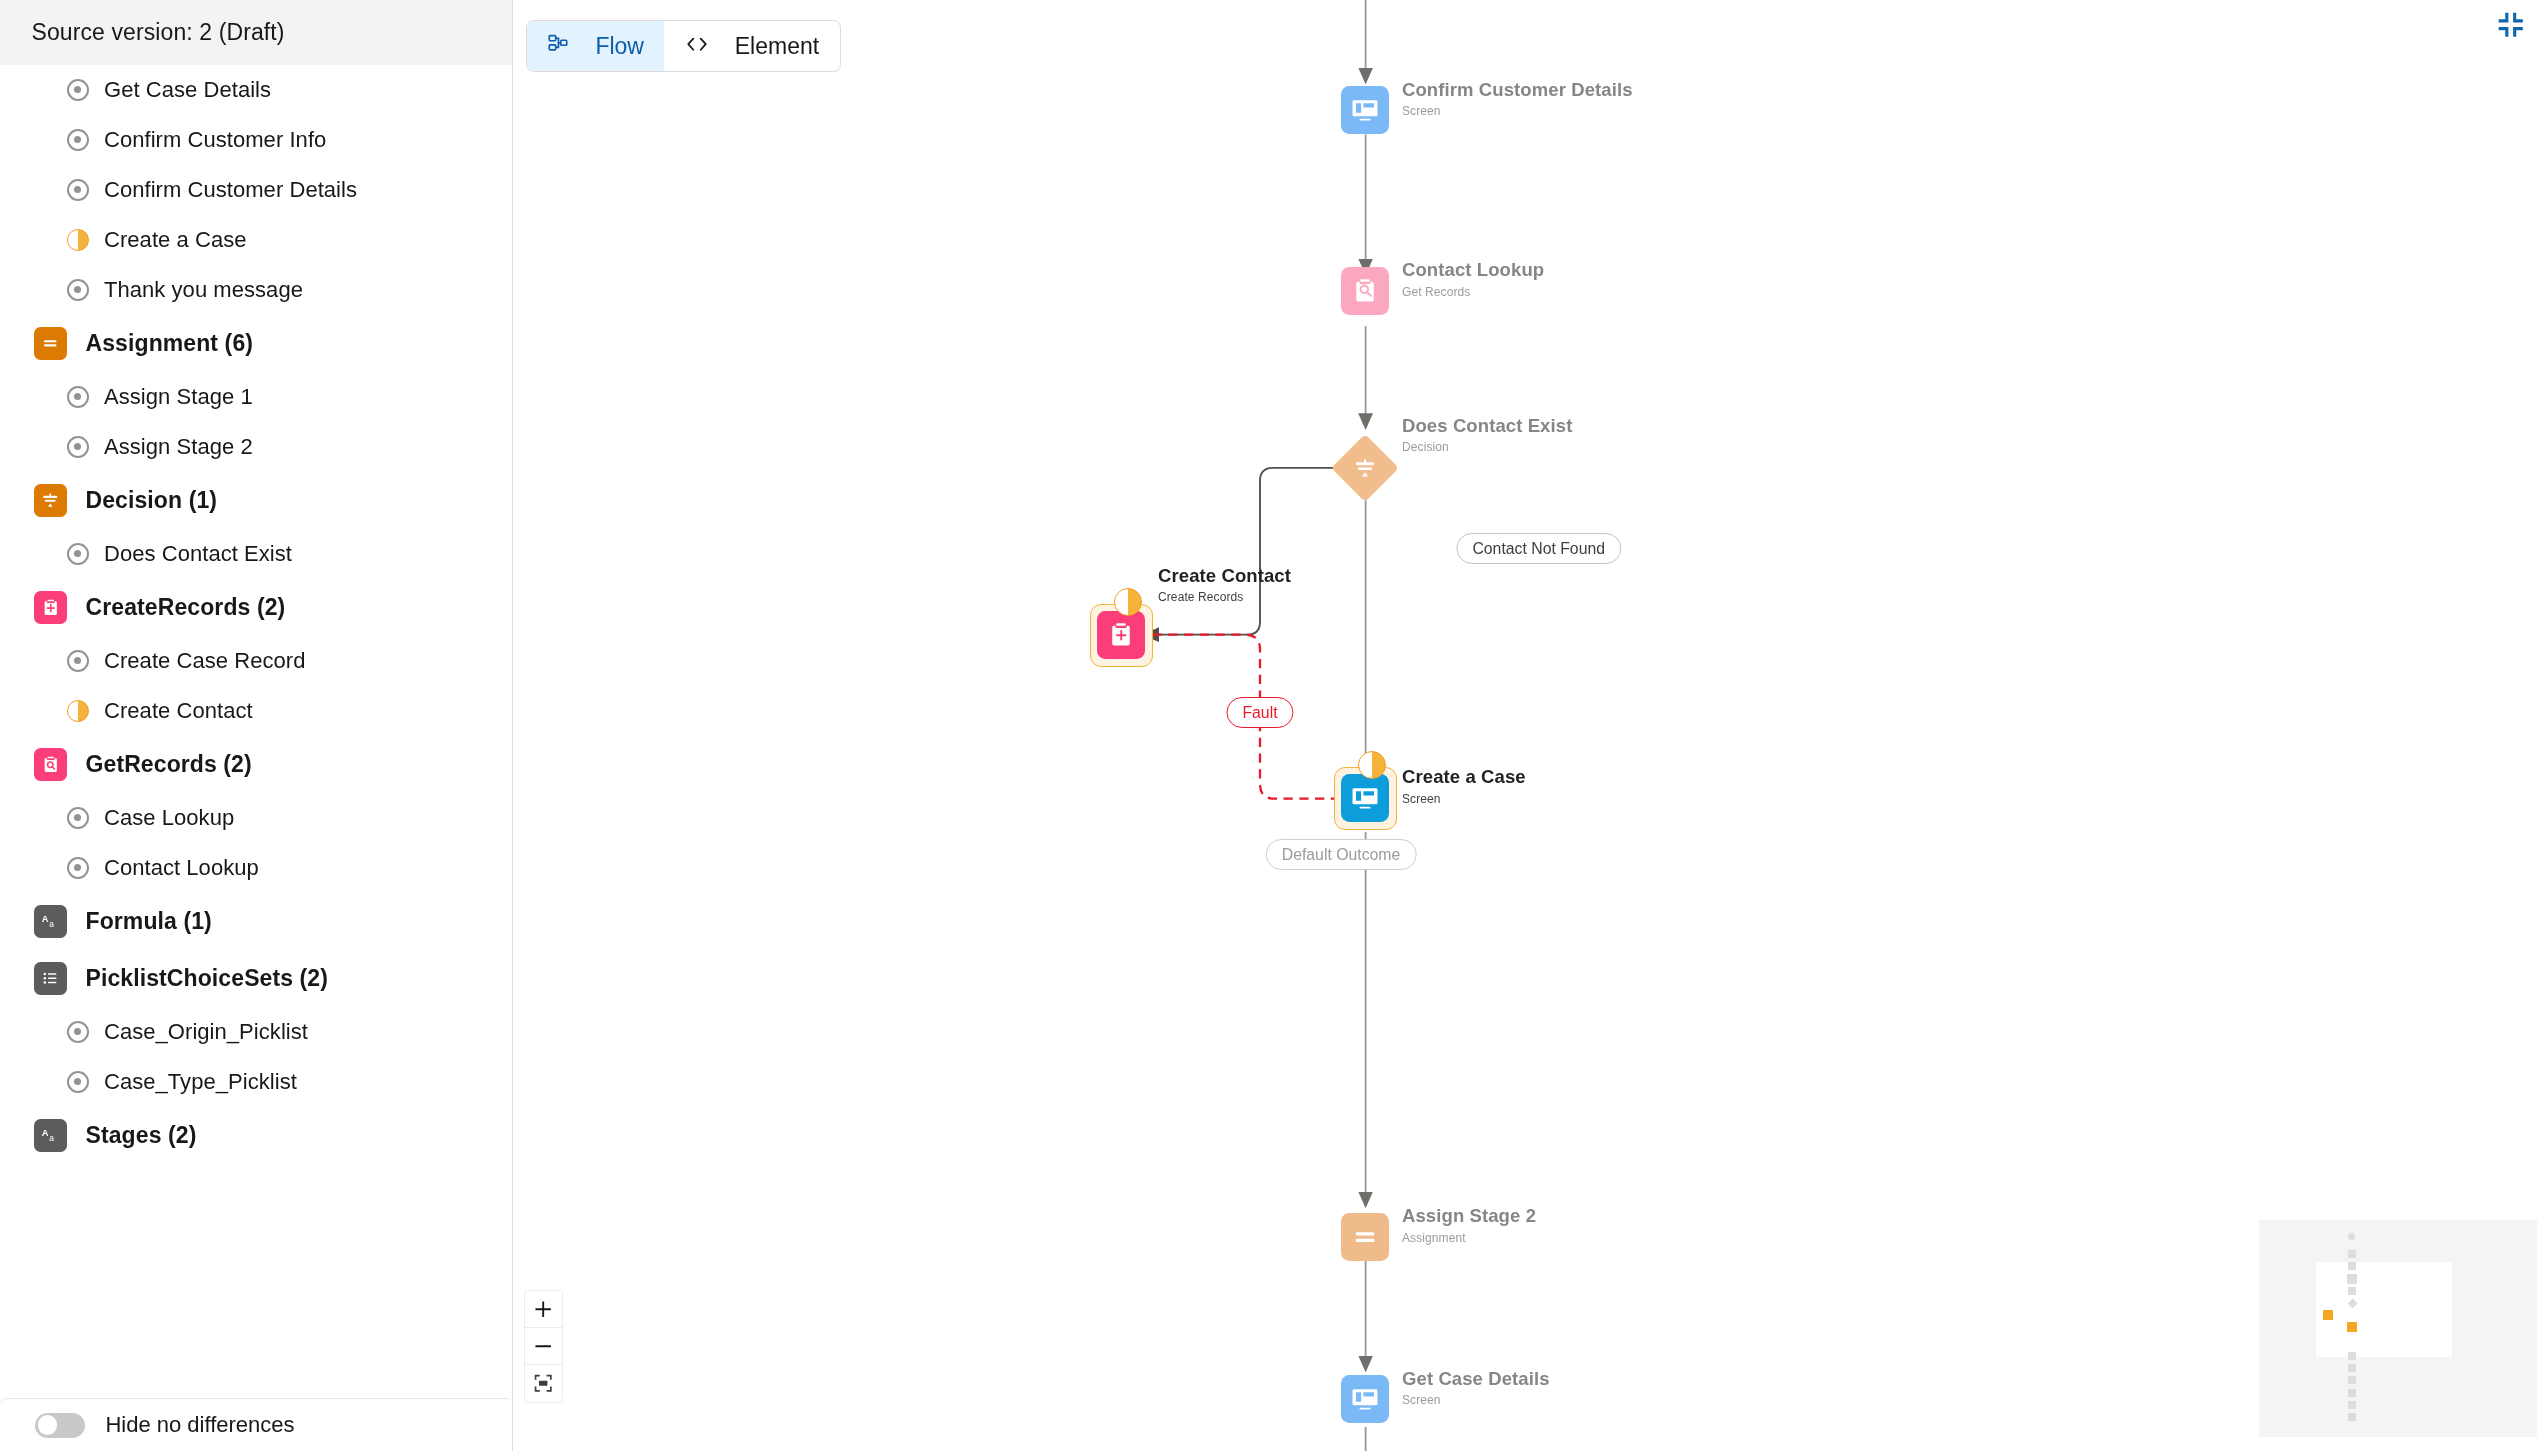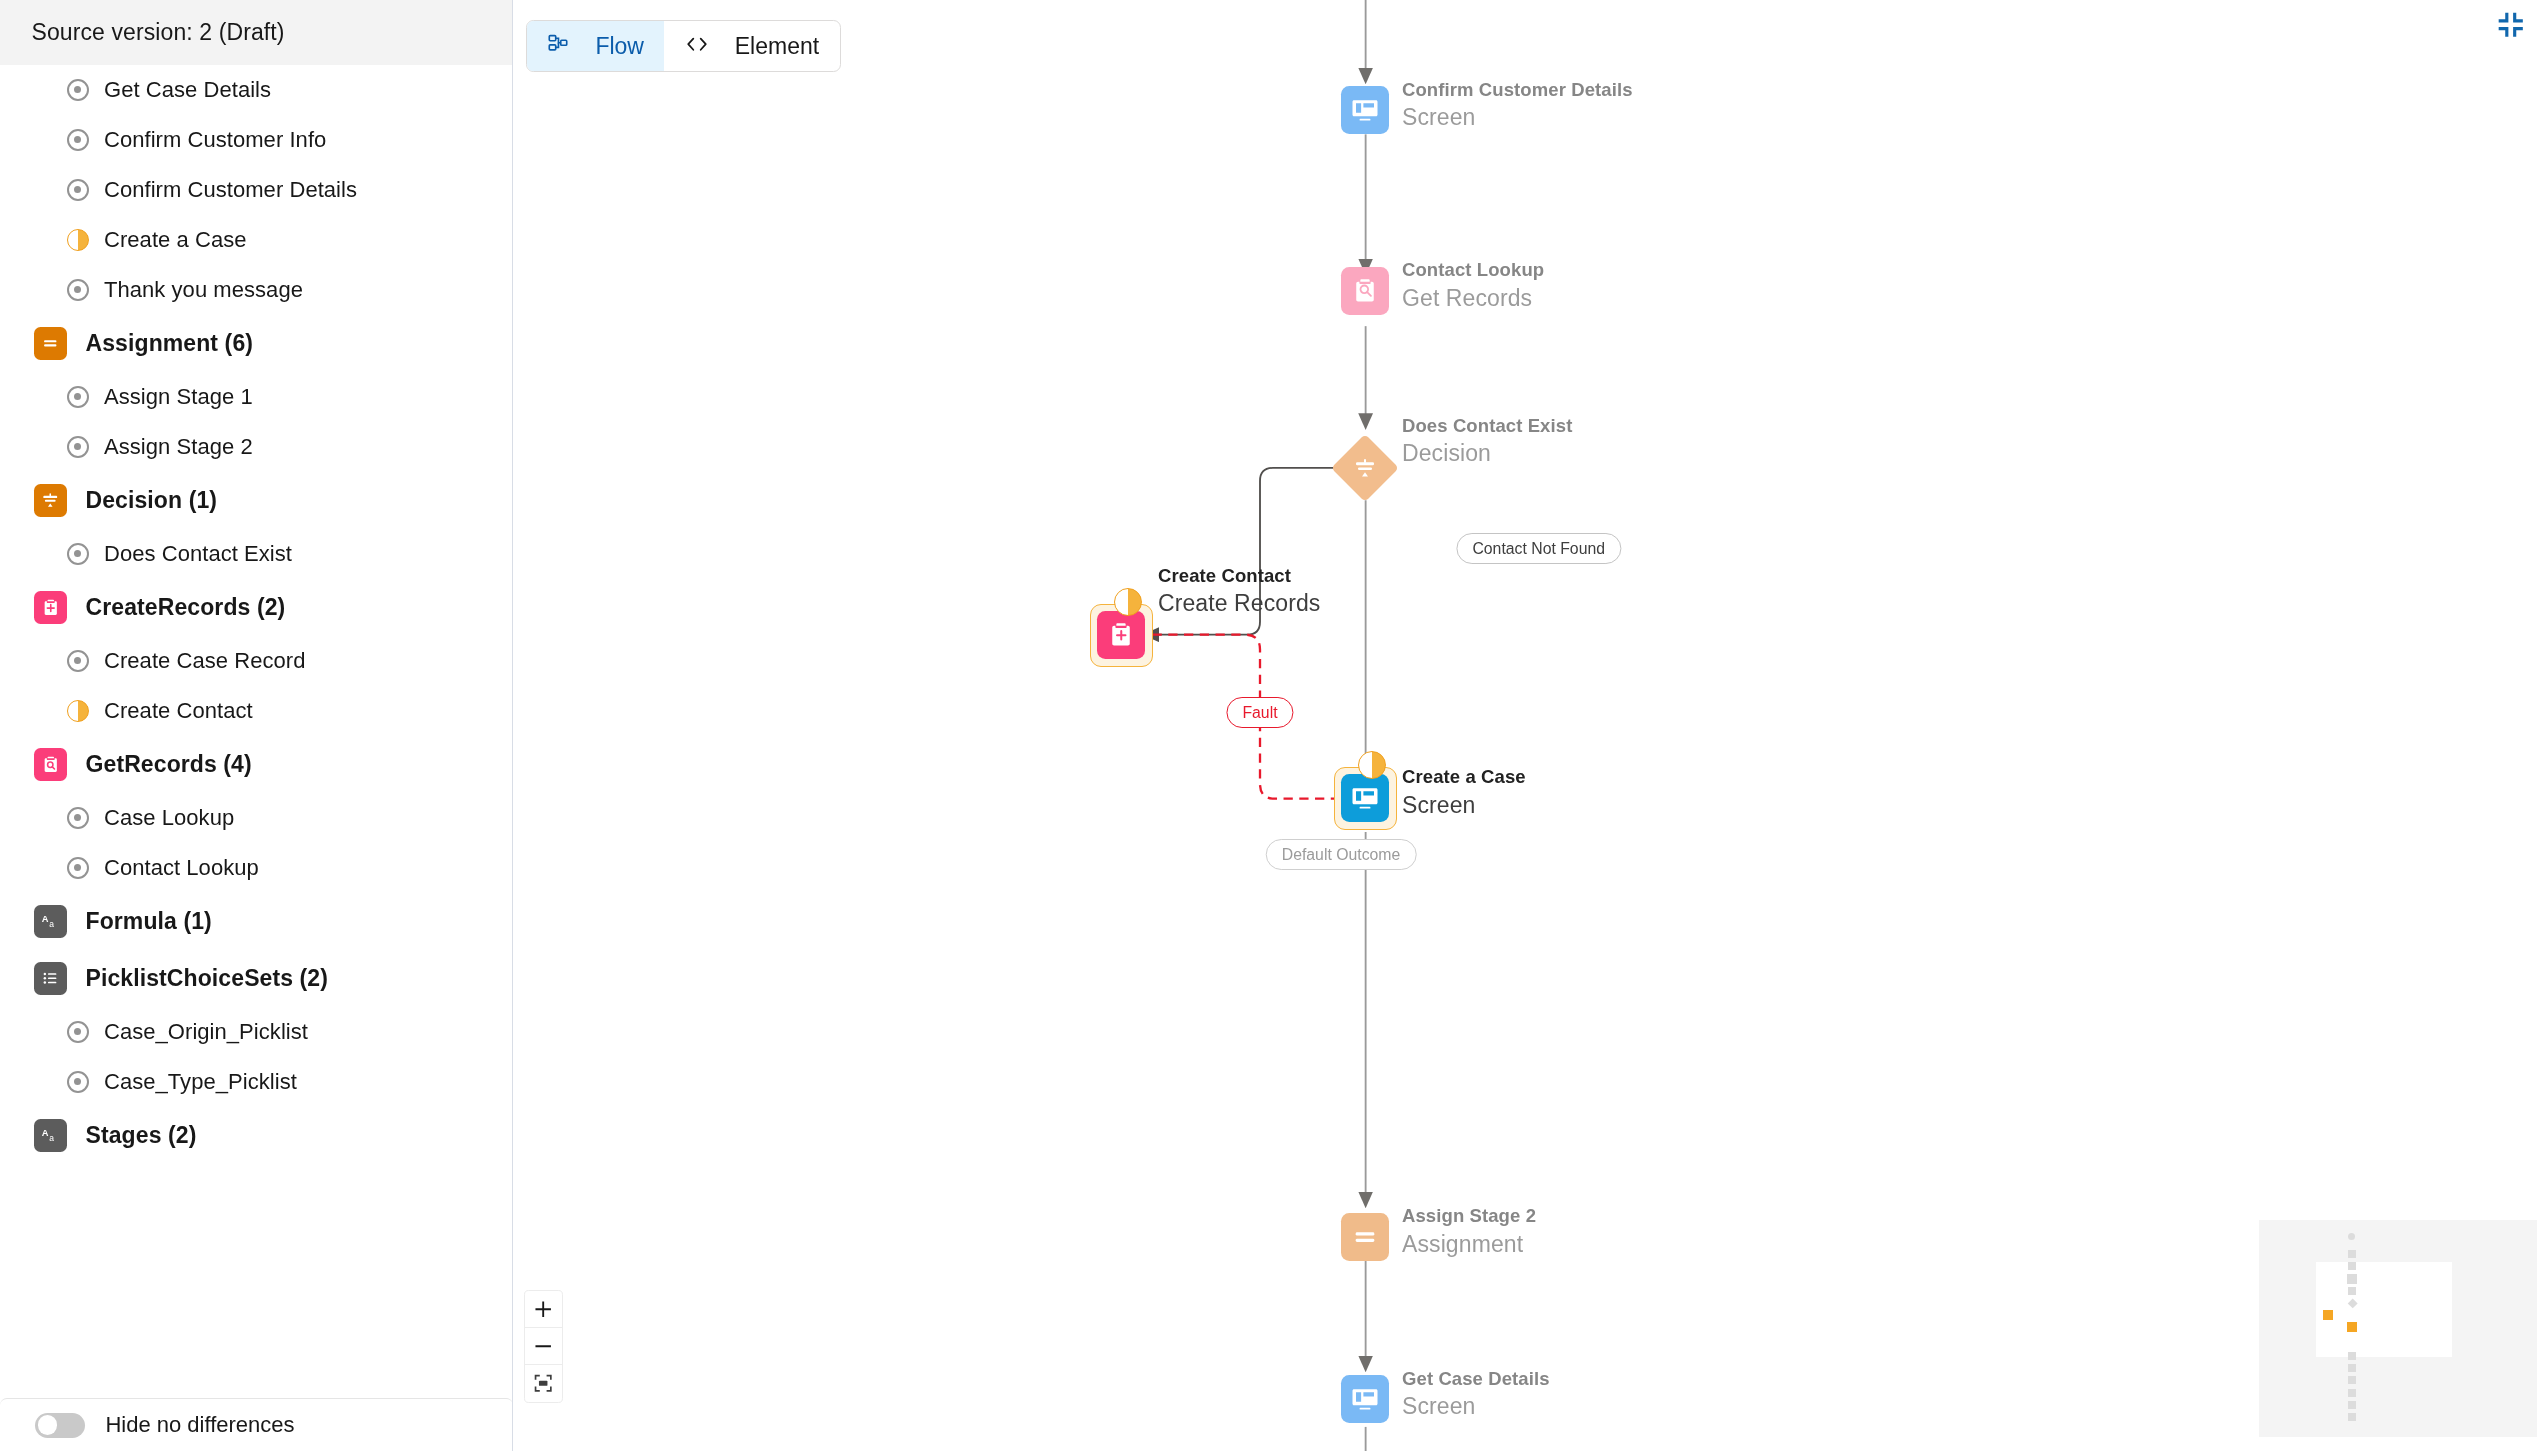--- a/index.html
+++ b/index.html
@@ -194,21 +194,21 @@
     background: #fdf3e0;
     border-radius: 11px;
     width: 63px; height: 63px;
   }
   .node-label {
     position: absolute;
     white-space: nowrap;
   }
   .node-title { font-size: 18.5px; font-weight: bold; color: #868686; letter-spacing: 0.1px; }
   .node-title.dark { color: #222222; }
-  .node-sub { font-size: 23px; color: #9b9b9b; margin-top: 3.7px; letter-spacing: 0.1px; }
+  .node-sub { font-size: 12px; color: #9b9b9b; margin-top: 3.7px; letter-spacing: 0.1px; }
   .node-sub.dark { color: #3e3e3e; }
 
   .diamond {
     position: absolute;
     width: 48px; height: 48px;
     background: #f2bd8d;
     transform: rotate(45deg);
     border-radius: 4.6px;
     display: flex; align-items: center; justify-content: center;
   }
@@ -323,21 +323,21 @@
         </div>
         <div class="grp">
           <div class="grp-ico" style="background: rgb(251, 61, 122);">
             <svg width="19.5" height="19.5" viewBox="0 0 24 24">
               <path fill="#fff" d="M9 2h6c.6 0 1 .4 1 1v1H8V3c0-.6.4-1 1-1z"></path>
               <path fill="#fff" d="M6 4h1.2v1.4c0 .4.3.6.6.6h8.4c.3 0 .6-.2.6-.6V4H18c.8 0 1.5.7 1.5 1.5v14c0 .8-.7 1.5-1.5 1.5H6c-.8 0-1.5-.7-1.5-1.5v-14C4.5 4.7 5.2 4 6 4z"></path>
               <circle cx="11.4" cy="12" r="3.3" fill="none" stroke="#fb3d7a" stroke-width="1.9"></circle>
               <path d="M13.9 14.6 L16.6 17.3" stroke="#fb3d7a" stroke-width="1.9" stroke-linecap="round"></path>
             </svg>
           </div>
-          <span class="grp-label">GetRecords (4)</span>
+          <span class="grp-label">GetRecords (2)</span>
         </div>
         <div class="row">
           <span class="row-badge badge-same"></span>
           <span class="row-label">Case Lookup</span>
         </div>
         <div class="row">
           <span class="row-badge badge-same"></span>
           <span class="row-label">Contact Lookup</span>
         </div>
         <div class="grp">

